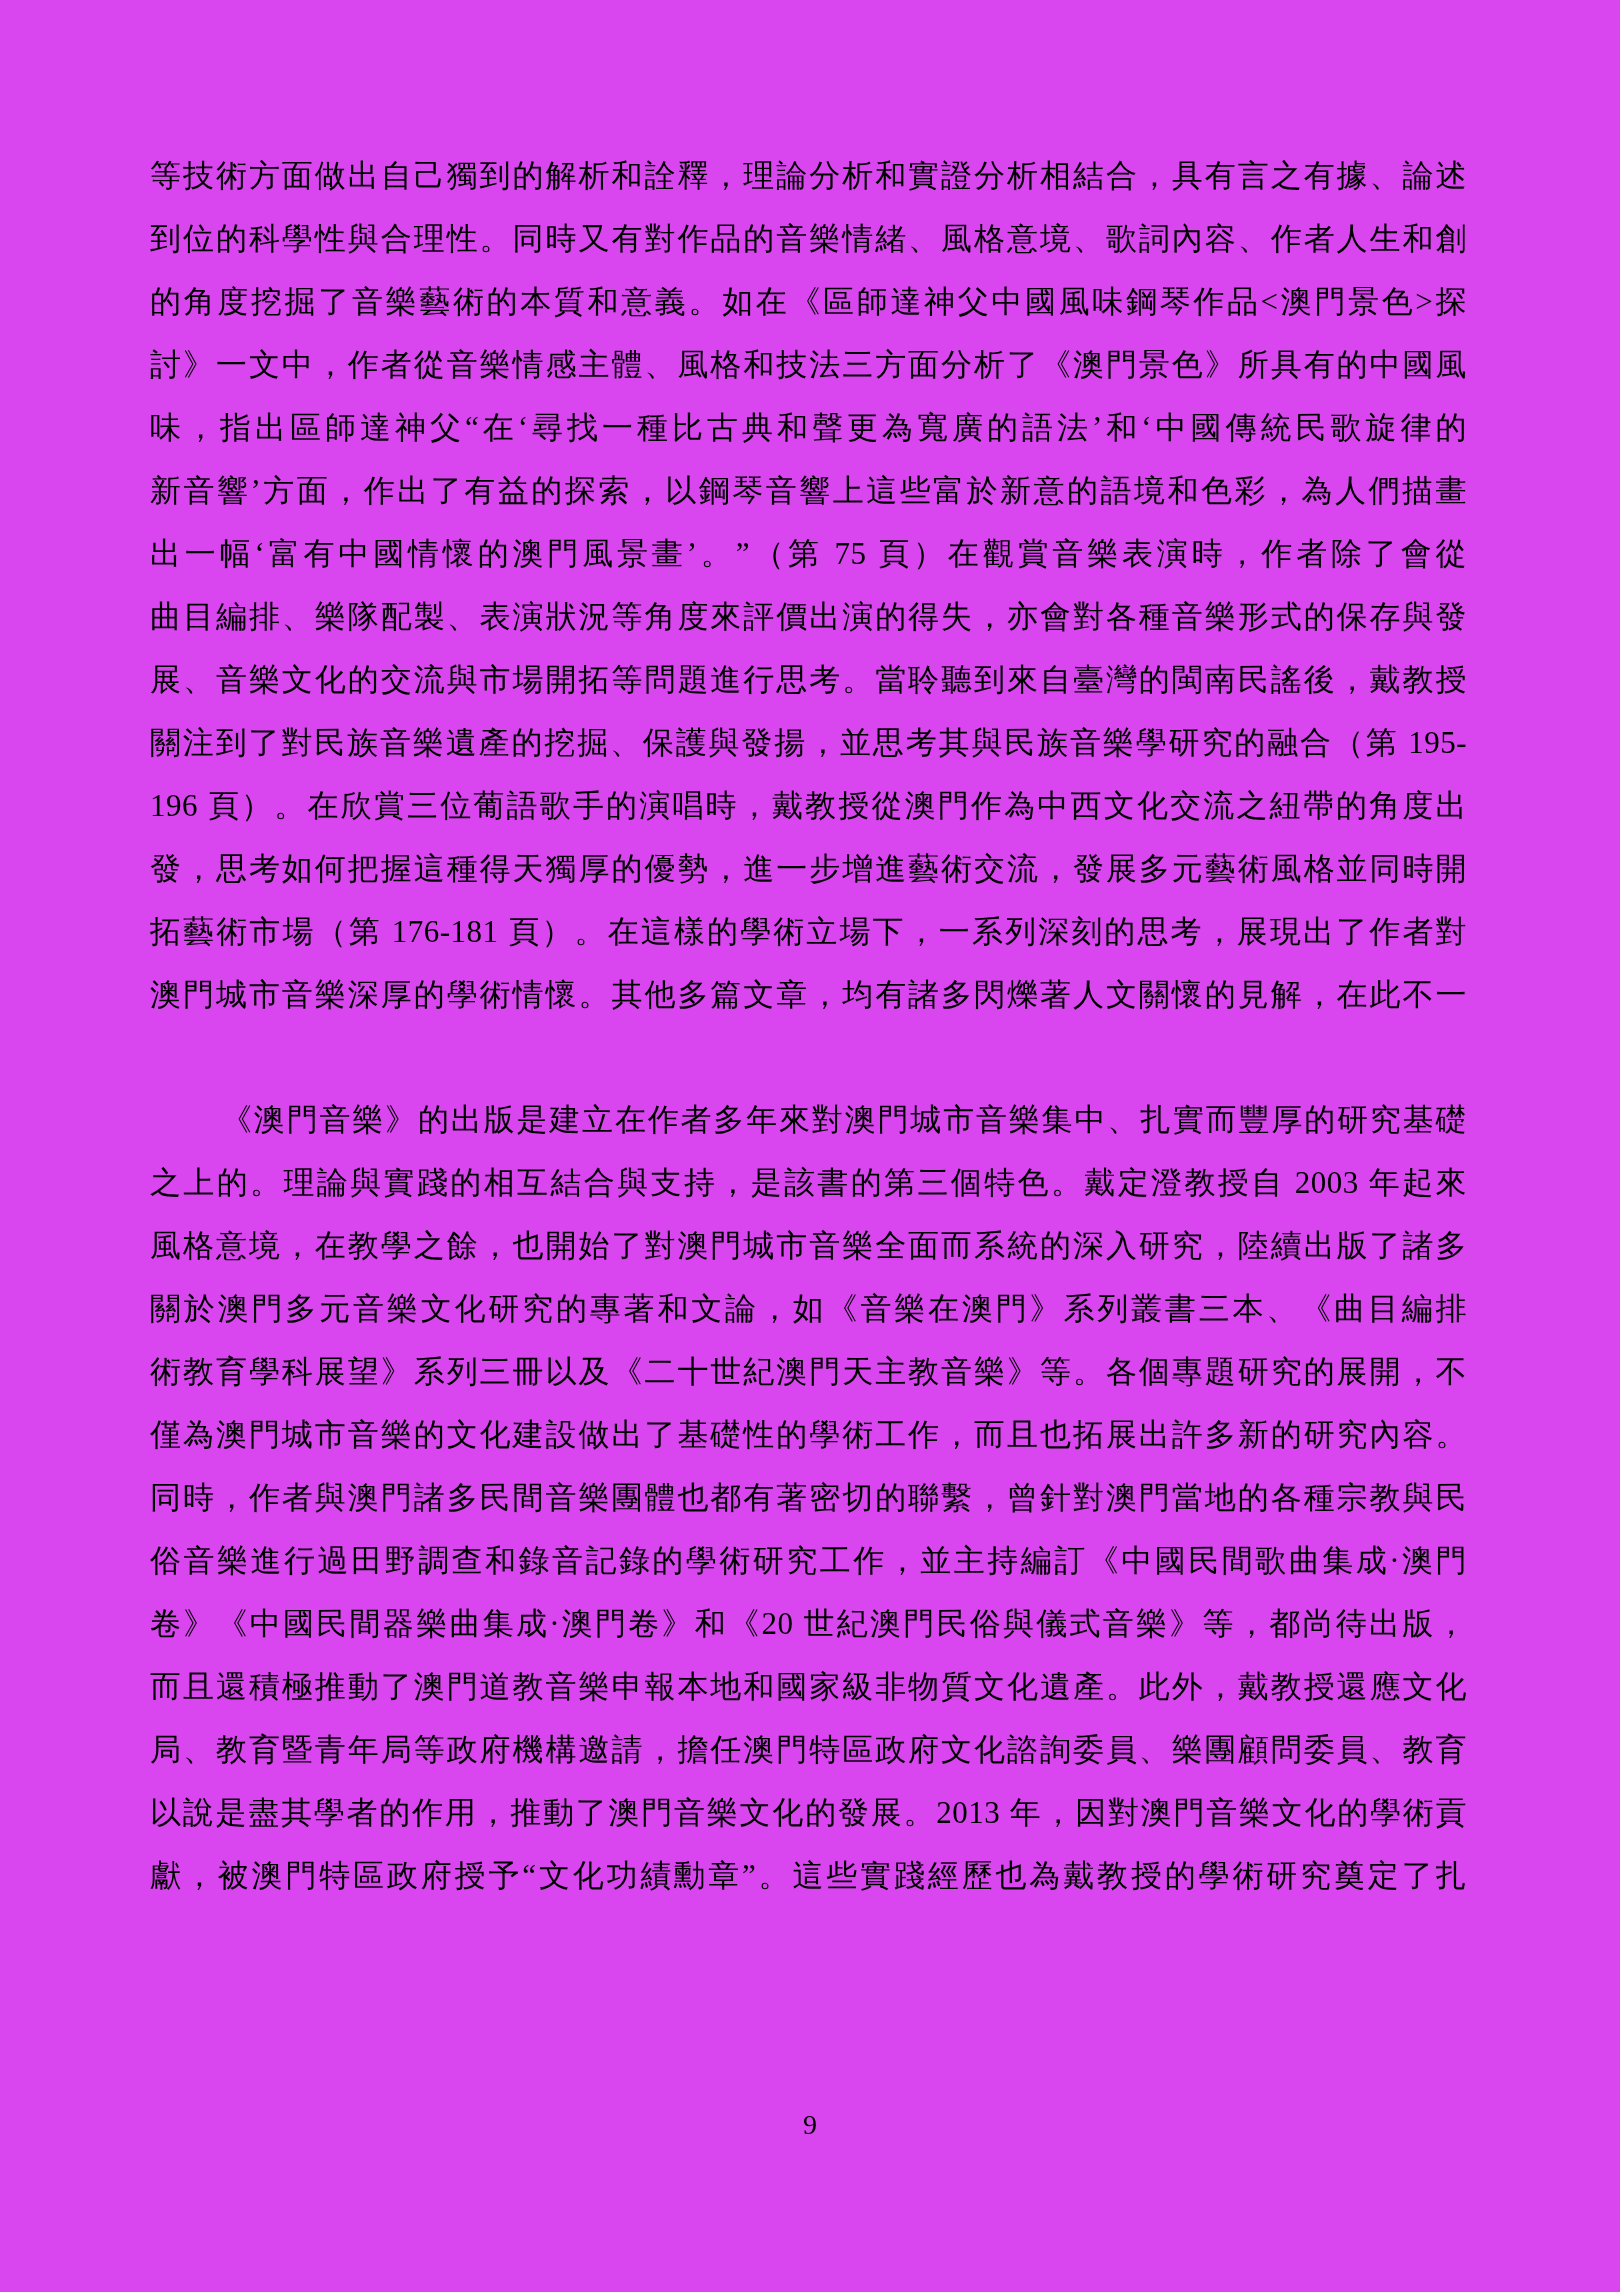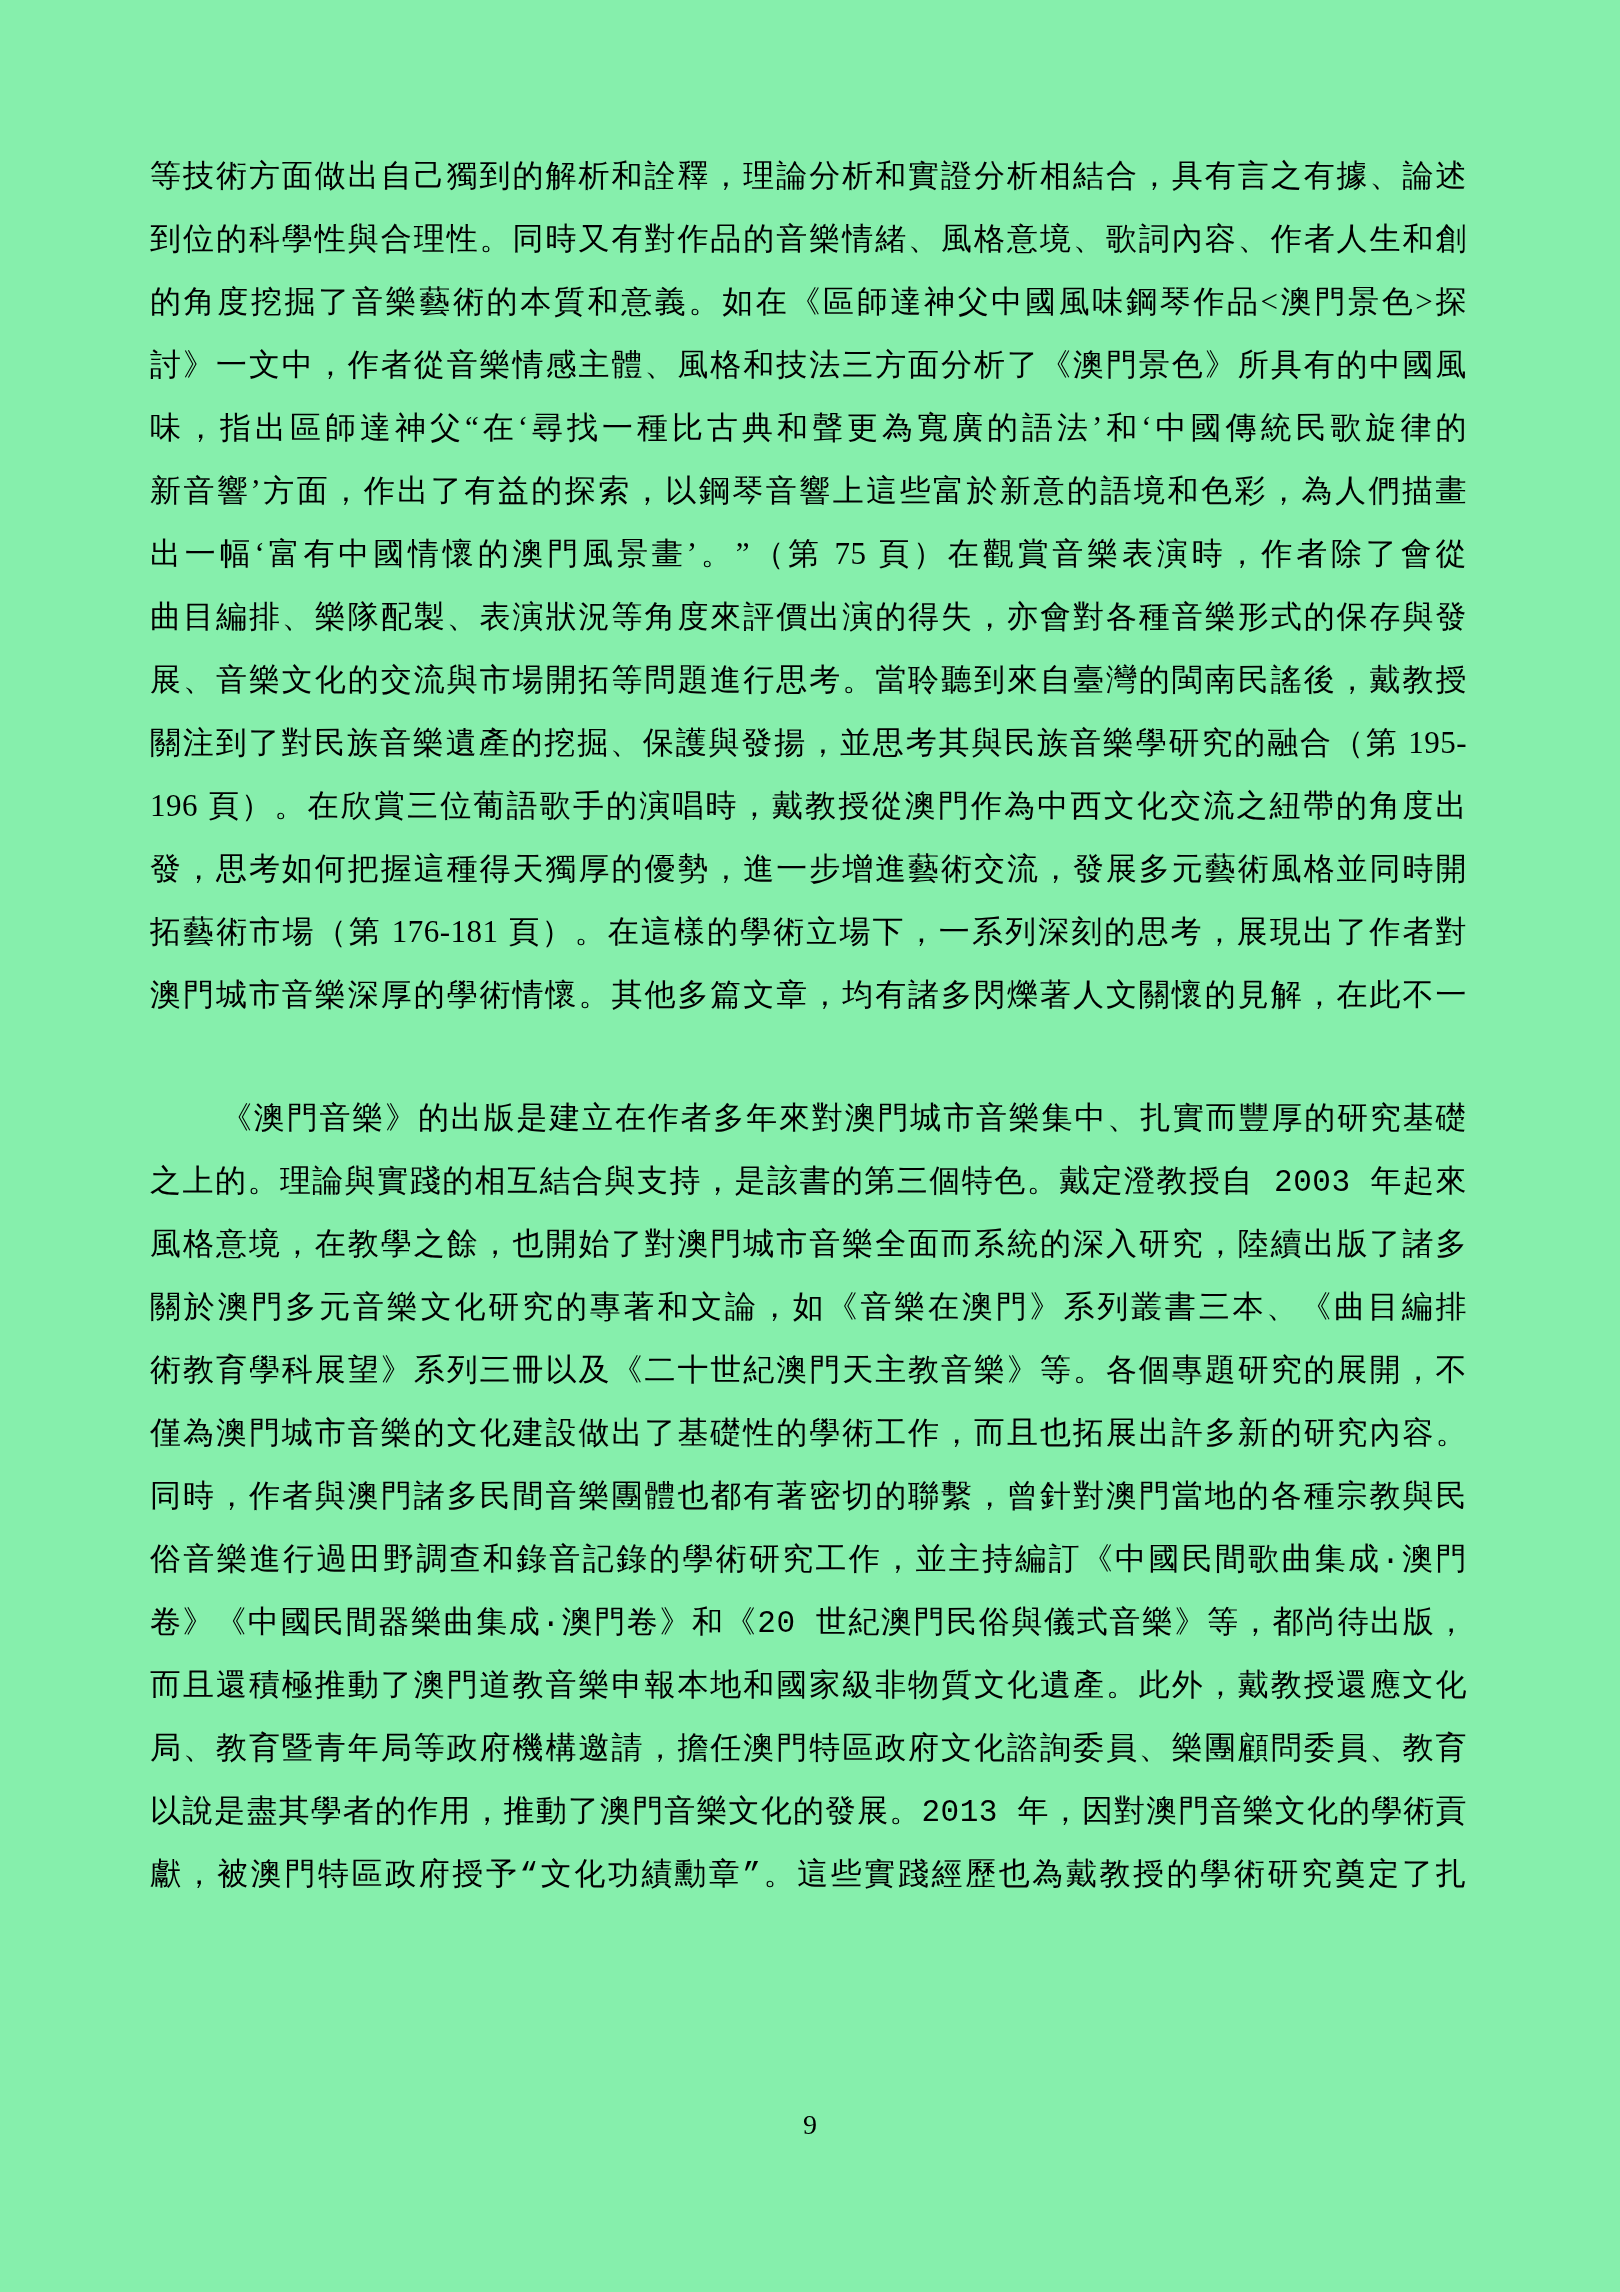--- a/index.html
+++ b/index.html
@@ -4,38 +4,37 @@
 <style>
   html, body {
     margin: 0;
     padding: 0;
     background: #ffffff;
   }
   .page {
     position: relative;
     width: 1620px;
     height: 2293px;
-    background: #86efac;
+    background: #d946ef;
     color: #000000;
     font-family: "Liberation Serif", "DejaVu Serif", serif;
     overflow: hidden;
   }
   .text-block {
     position: absolute;
     left: 150px;
     top: 144px;
     width: 1317px;
   }
   .para {
     margin: 0;
     padding: 0;
   }
   .para2 {
     margin-top: 62px;
-    font-family: Liberation Mono, monospace;
   }
   .line {
     font-size: 31px;
     line-height: 63px;
     height: 63px;
     text-align: justify;
     text-align-last: justify;
     text-justify: inter-character;
     overflow: hidden;
     letter-spacing: 0.5px;

